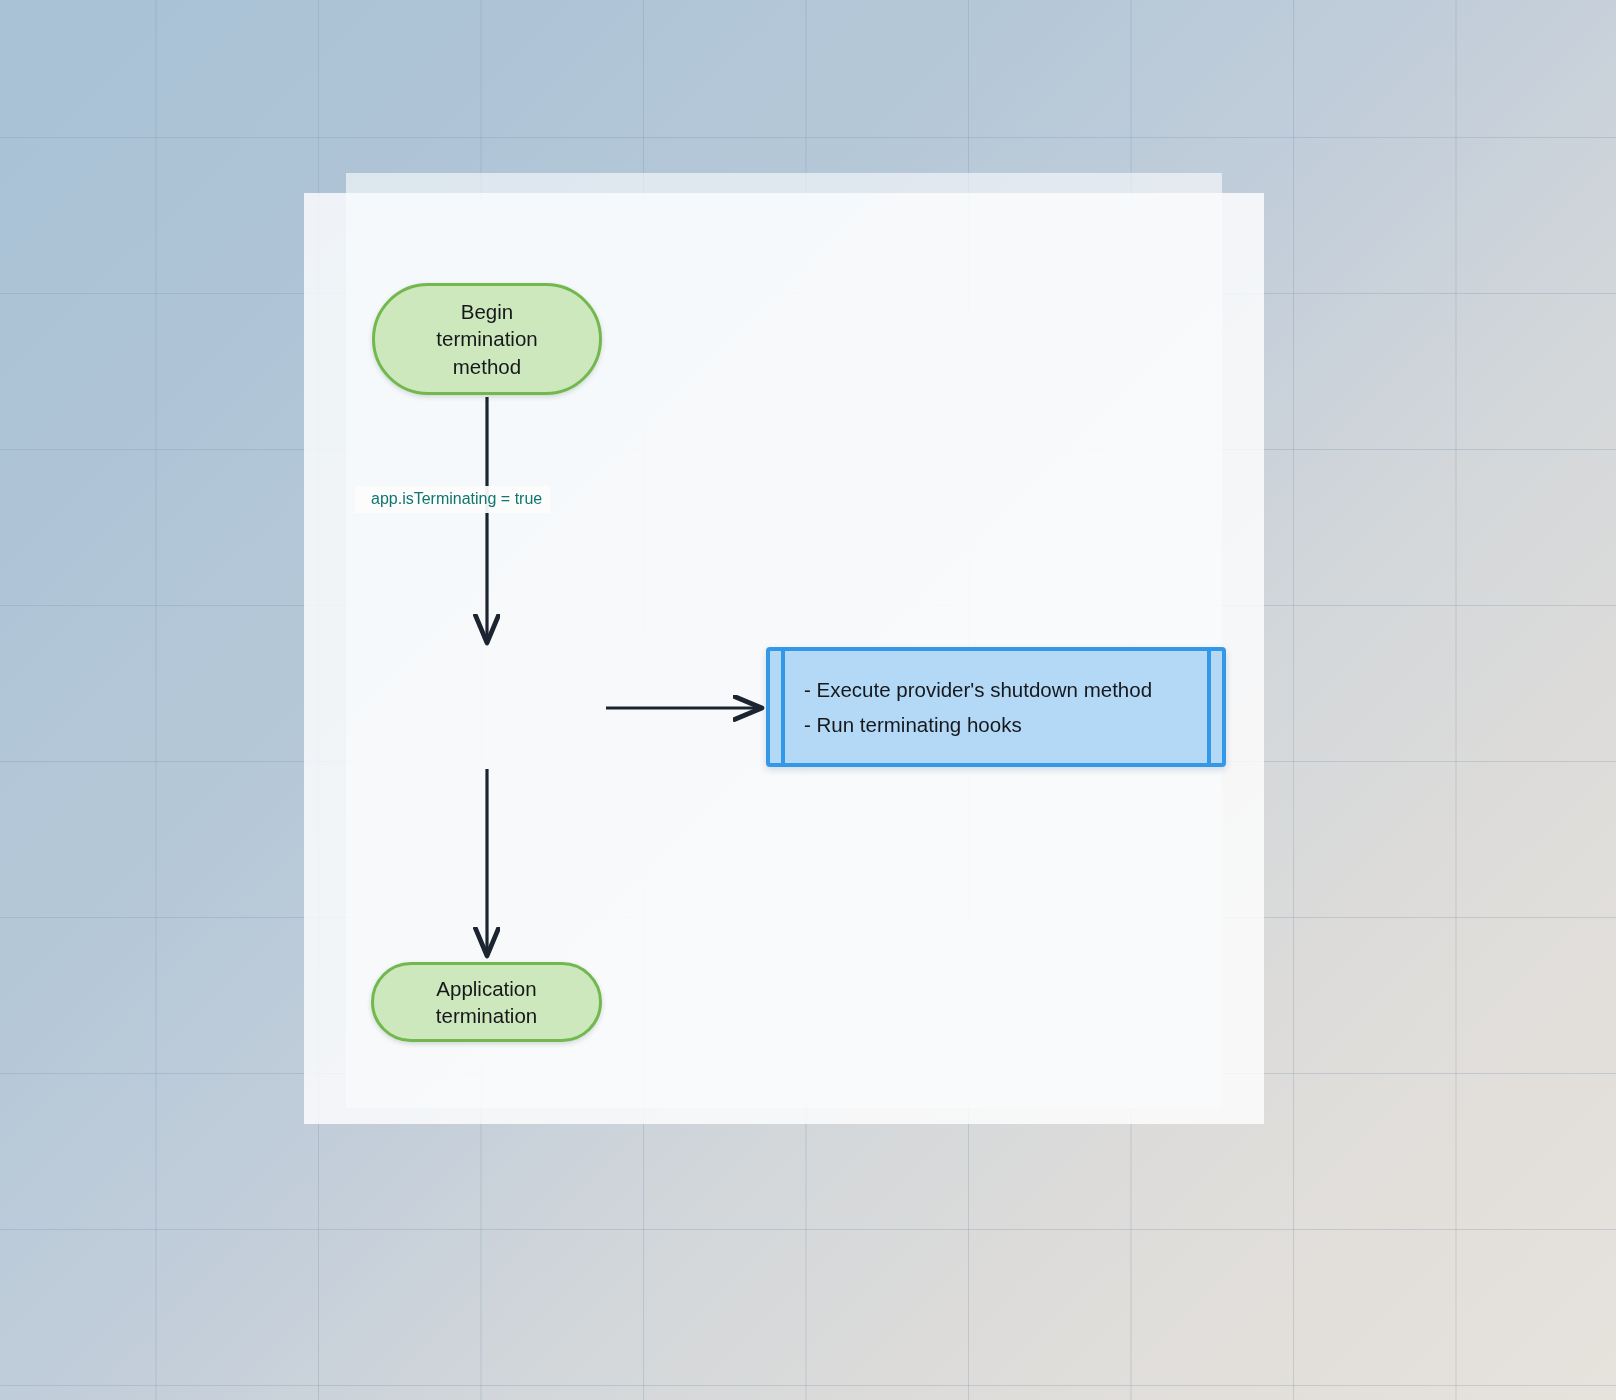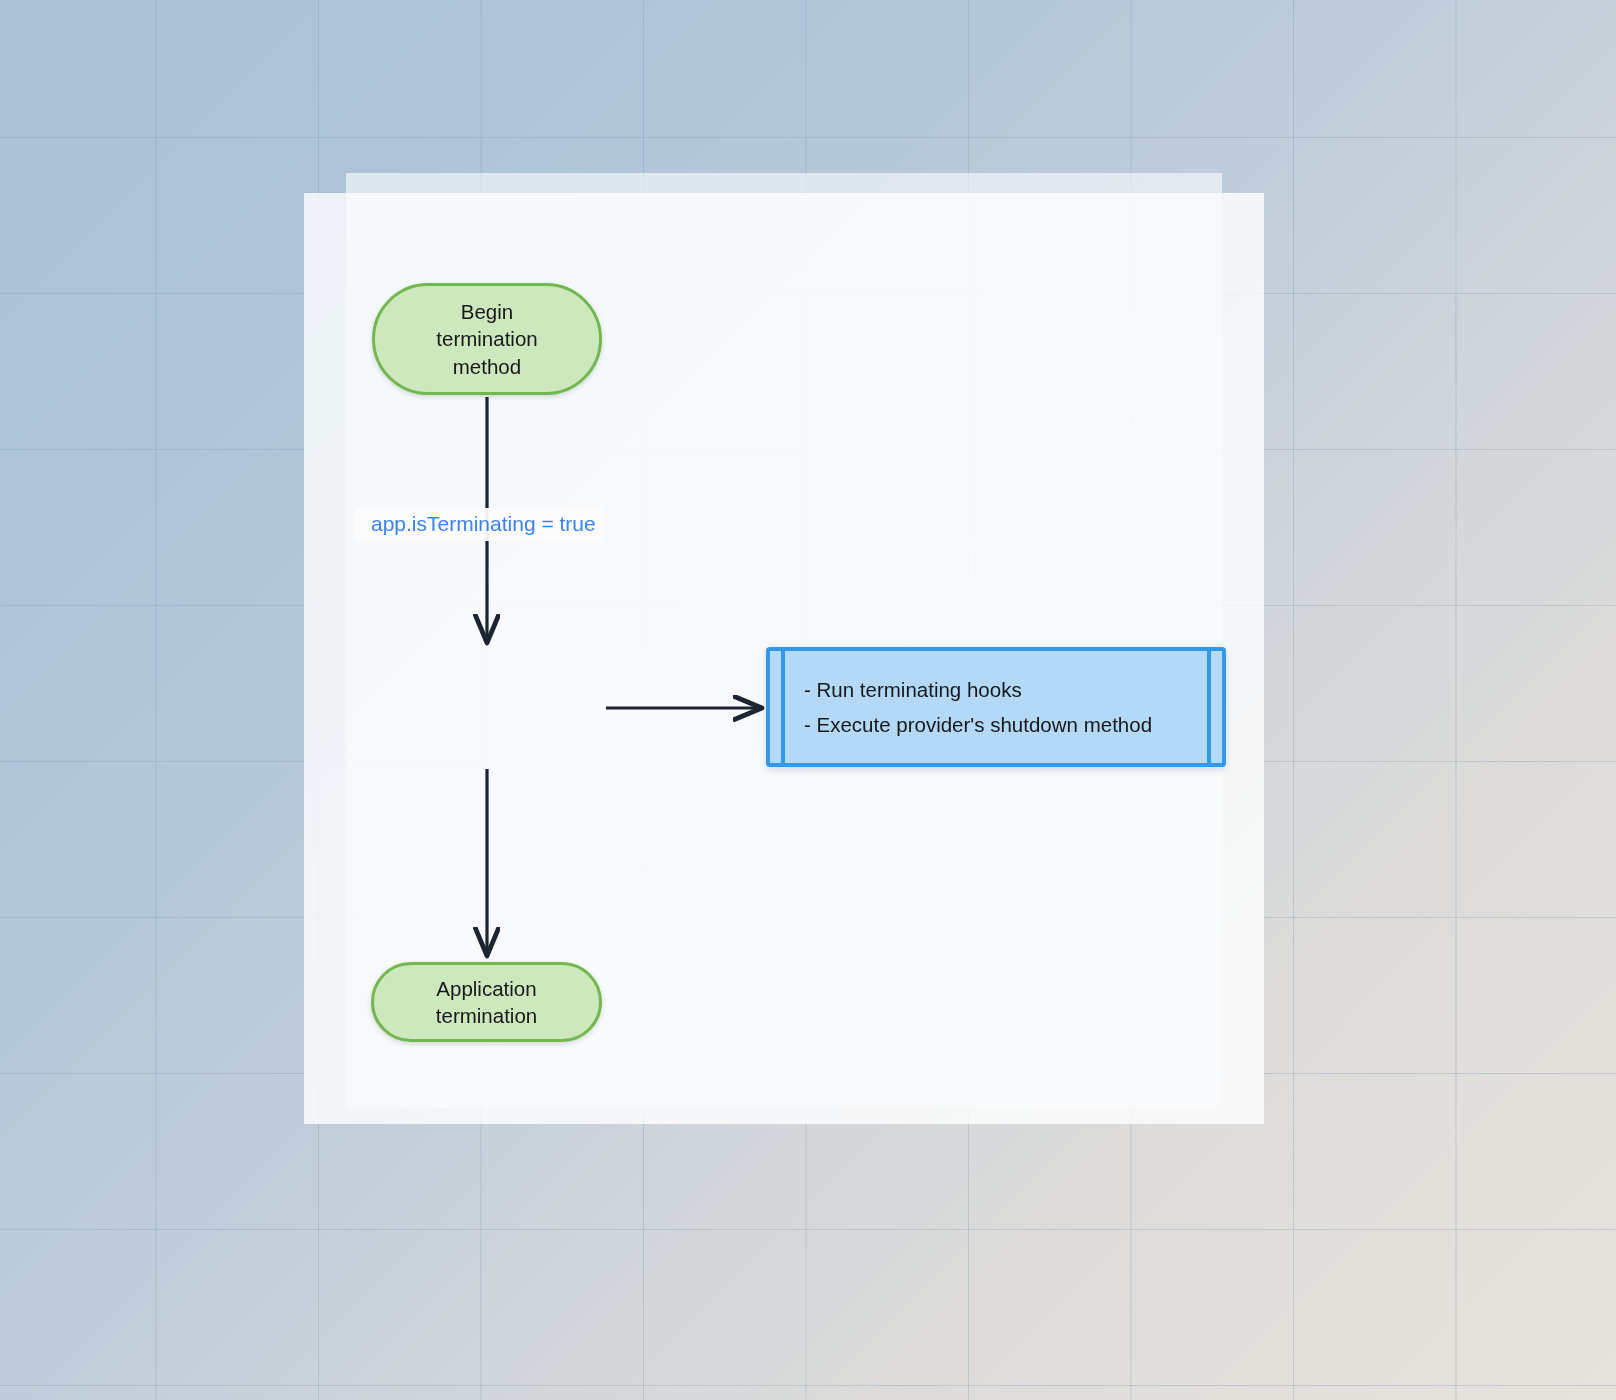--- a/index.html
+++ b/index.html
@@ -133,25 +133,25 @@
   
   #node-begin       { left: 372px; top: 283px;  width: 230px; height: 112px; }
   #node-initiate    { left: 372px; top: 649px;  width: 230px; height: 118px; }
   #node-hooks       { left: 766px; top: 647px;  width: 460px; height: 120px; }
   #node-terminated  { left: 371px; top: 962px;  width: 231px; height: 80px; }
 
   
   #edge-label {
     position: absolute;
     left: 355px;
-    top: 508px;
+    top: 486px;
     padding: 3px 8px 4px 16px;
     background: rgba(252,252,253,0.94);
-    color: #3b82f6;
-    font-size: 21px;
+    color: #0f766e;
+    font-size: 16px;
     white-space: nowrap;
     line-height: 1.25;
   }
 
   svg.edges {
     position: absolute;
     left: 0; top: 0;
     width: 1616px;
     height: 1400px;
     overflow: visible;
@@ -190,22 +190,22 @@
         <div>termination</div>
         <div>method</div>
       </div>
     </div>
 
     <div id="edge-label">app.isTerminating = true</div>
 
 
     <div class="node node-subroutine" id="node-hooks">
       <div class="sub-lines">
+        <div>- Execute provider's shutdown method</div>
         <div>- Run terminating hooks</div>
-        <div>- Execute provider's shutdown method</div>
       </div>
     </div>
 
     <div class="node node-terminal" id="node-terminated">
       <div>
         <div>Application</div>
         <div>termination</div>
       </div>
     </div>
 

